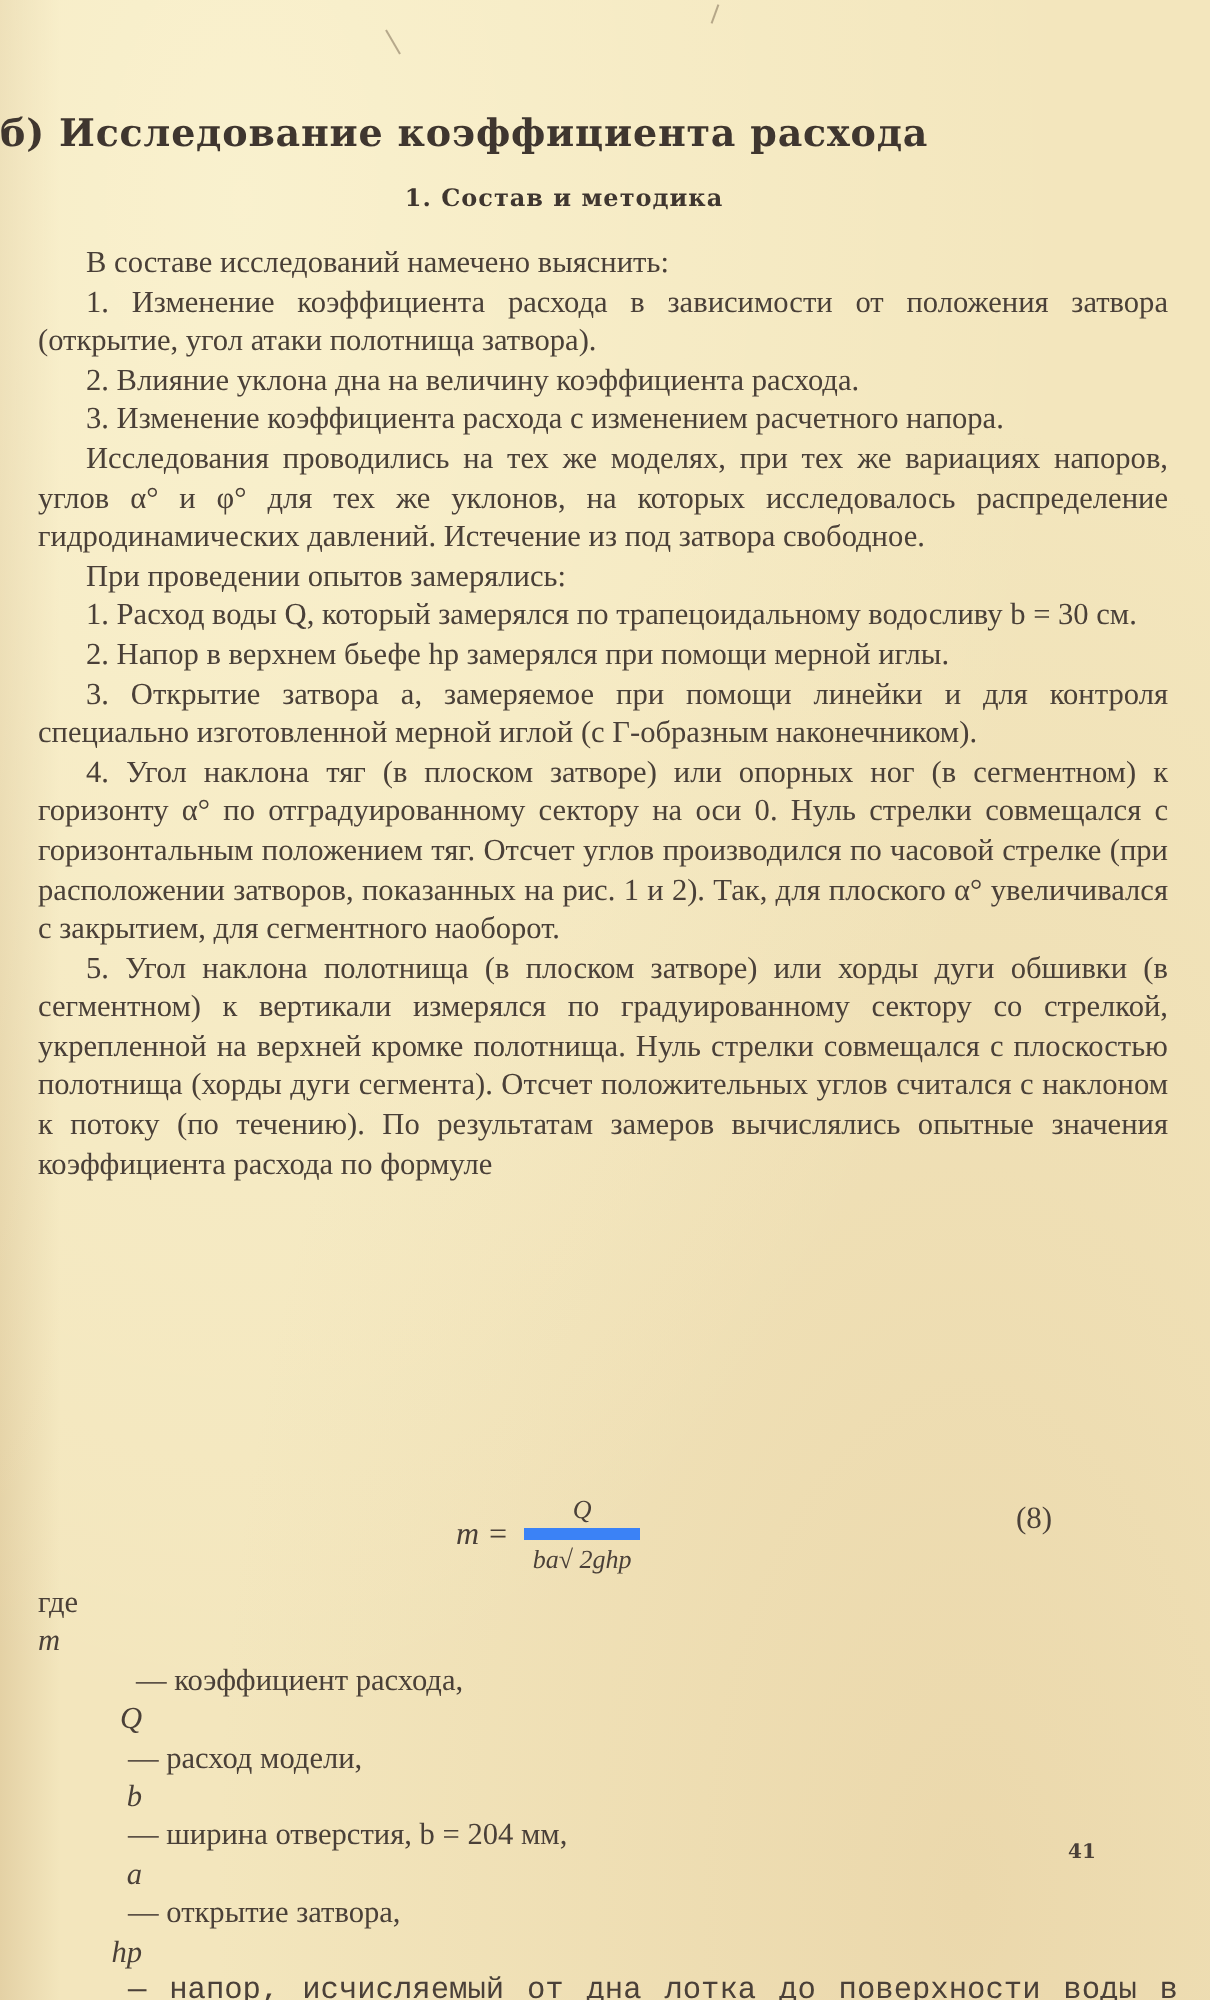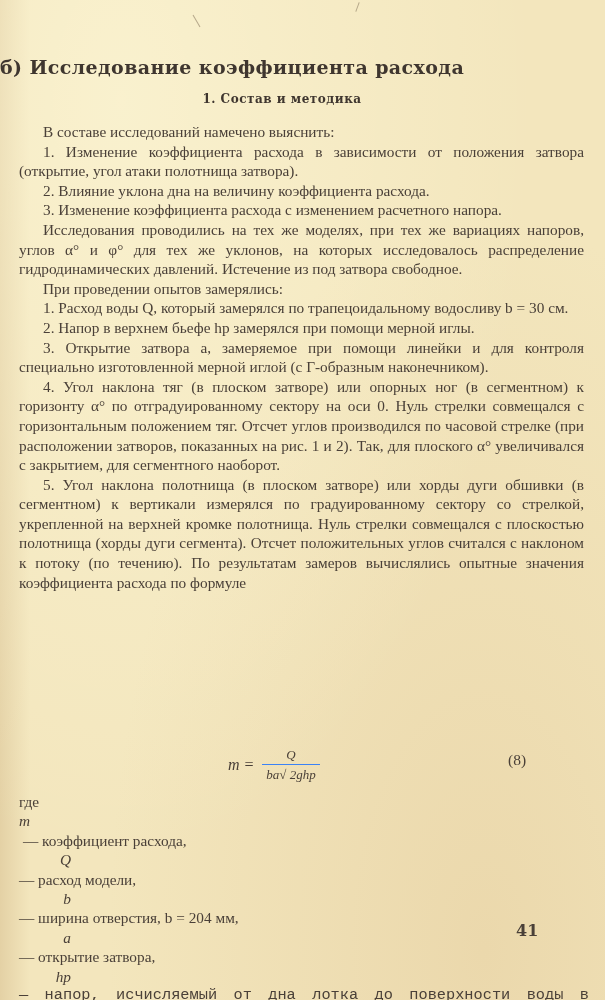--- a/index.html
+++ b/index.html
@@ -33,32 +33,32 @@
   .body-text p { margin: 0; text-indent: 24px; }
   .formula-row {
     position: absolute; left: 0; top: 747px; width: 605px; height: 44px;
   }
   .formula {
     position: absolute; left: 228px; top: 0; display: flex; align-items: center;
     font-family: "Liberation Serif", serif; font-style: italic; font-size: 16px;
   }
   .frac { display: inline-flex; flex-direction: column; align-items: center; margin-left: 8px; }
   .frac .num { font-size: 13px; padding: 0 4px 1px 4px; }
-  .frac .den { font-size: 13px; border-top: 1px solid #3b82f6; padding: 2px 4px 0 4px; }
+  .frac .den { font-size: 13px; border-top: 6px solid #3b82f6; padding: 2px 4px 0 4px; }
   .eqnum { position: absolute; left: 508px; top: 4px; font-size: 15.5px; font-family: "Liberation Serif", serif; }
   .defs {
     position: absolute; left: 19px; top: 792px; width: 570px;
     font-family: "Liberation Serif", serif; font-size: 15.3px; line-height: 19.4px;
   }
   .def-row { display: flex; flex-direction: column; }
   .def-row .sym { width: 52px; text-align: right; font-style: italic; padding-right: 2px; }
-  .def-row .txt { flex: 1; }
+  .def-row .txt { flex: 1; margin-left: 45px; }
   .def-first .sym { width: auto; text-align: left; }
   .page-number {
-    position: absolute; left: 516px; top: 921px; font-weight: bold; font-size: 16px;
+    position: absolute; left: 534px; top: 921px; font-weight: bold; font-size: 10px;
     font-family: "DejaVu Serif", serif; color: #4a4038;
   }
   .mark { position: absolute; width: 1px; height: 10px; background: #8a7a60; opacity: .6; }
 </style>
 </head>
 <body>
 
 <div class="page">
   <div class="mark" style="left:357px;top:2px;transform:rotate(20deg);"></div>
   <div class="mark" style="left:196px;top:14px;height:14px;transform:rotate(-30deg);"></div>

